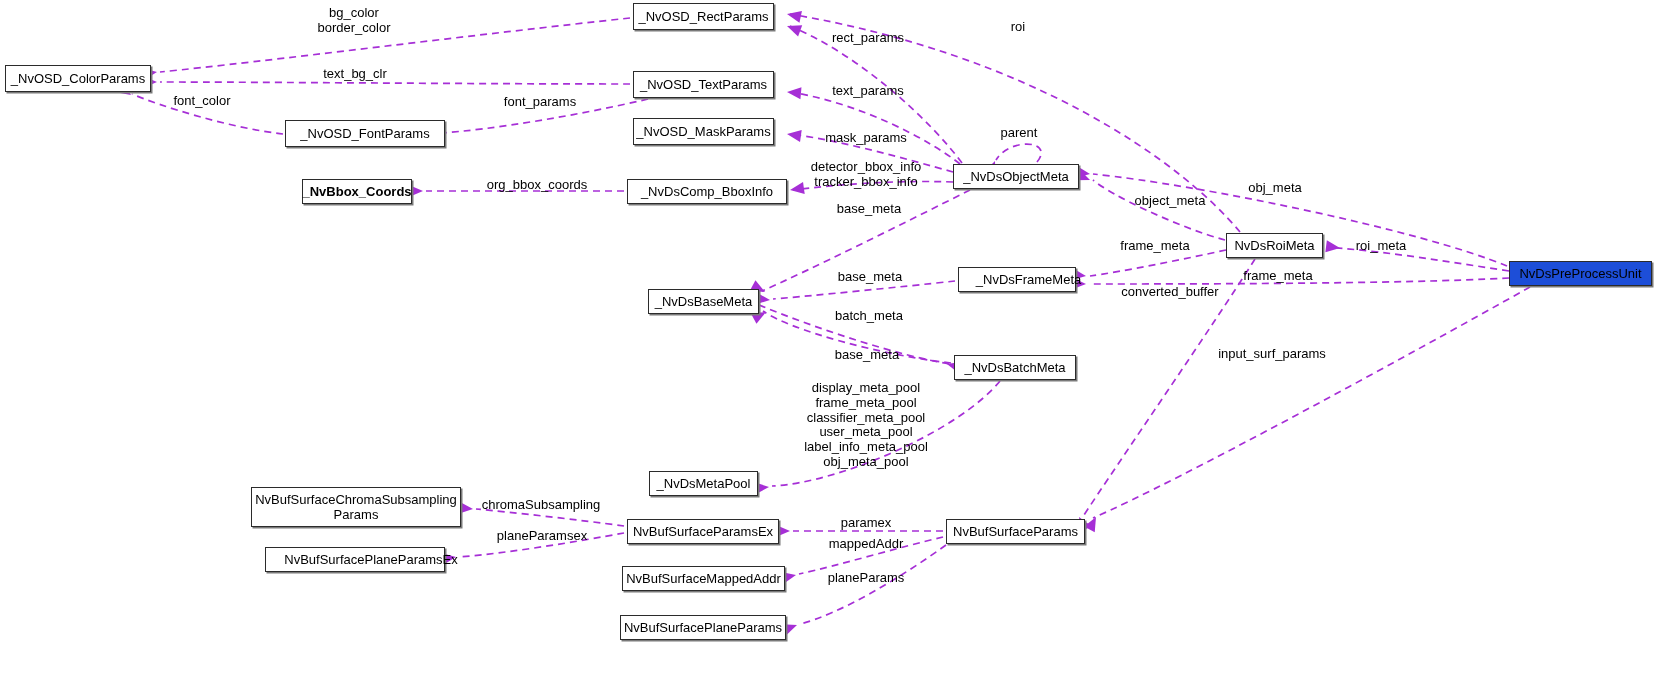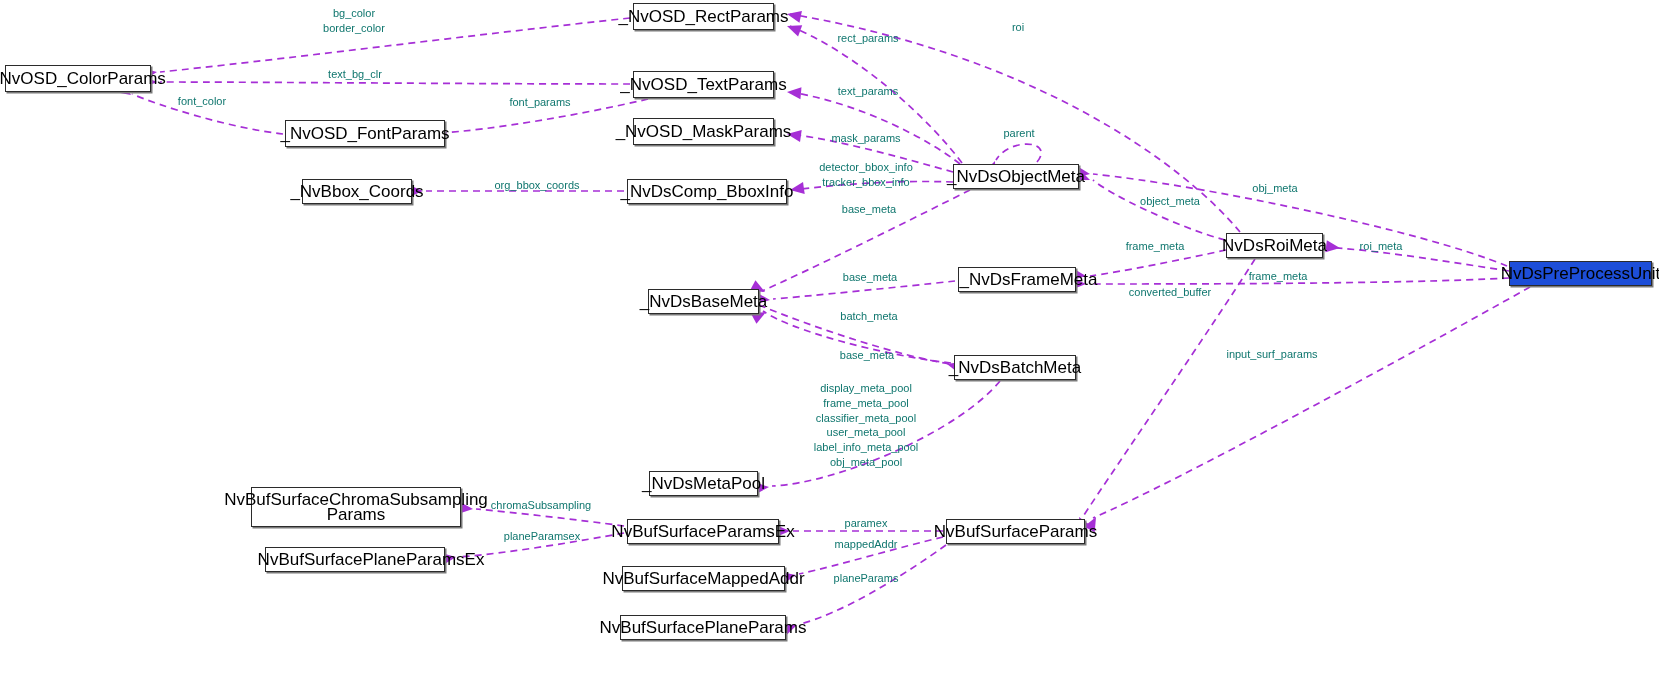--- a/index.html
+++ b/index.html
@@ -22,38 +22,38 @@
     width: 1659px;
     height: 684px;
     pointer-events: none;
   }
   .node {
     position: absolute;
     box-sizing: border-box;
     border: 1px solid #2b2b2b;
     background: #ffffff;
     color: #000000;
-    font-size: 17px;
+    font-size: 13px;
     line-height: 15px;
     display: flex;
     align-items: center;
     justify-content: center;
     text-align: center;
     box-shadow: 1.5px 1.5px 0 0 #7a7a7a;
     white-space: pre;
     letter-spacing: 0px;
   }
   .node.highlight {
     background: #1d4ed8;
   }
   .edge-label {
     position: absolute;
-    font-size: 11px;
+    font-size: 13px;
     line-height: 14.8px;
-    color: #0f766e;
+    color: #000000;
     white-space: pre;
     text-align: center;
     transform: translateX(-50%);
     letter-spacing: 0px;
   }
 </style>
 </head>
 <body>
 
 <div id="diagram">
@@ -114,21 +114,21 @@
       <polygon points="0,0 14,-6 14,6" fill="#a62fd6" transform="translate(797,625) rotate(160)"></polygon>
       <polygon points="0,0 14,-6 14,6" fill="#a62fd6" transform="translate(1079,517) rotate(60)"></polygon>
       <polygon points="0,0 14,-6 14,6" fill="#a62fd6" transform="translate(1096,517) rotate(118)"></polygon>
     </svg>
   <div id="node-layer">
       <div class="node" style="left: 5px; top: 65px; width: 146px; height: 27px;">_NvOSD_ColorParams</div>
       <div class="node" style="left: 633px; top: 3px; width: 141px; height: 27px;">_NvOSD_RectParams</div>
       <div class="node" style="left: 633px; top: 71px; width: 141px; height: 27px;">_NvOSD_TextParams</div>
       <div class="node" style="left: 285px; top: 120px; width: 160px; height: 27px;">_NvOSD_FontParams</div>
       <div class="node" style="left: 633px; top: 118px; width: 141px; height: 27px;">_NvOSD_MaskParams</div>
-      <div class="node" style="left: 302px; top: 179px; width: 110px; height: 25px;">_NvBbox_Coords</div>
+      <div class="node" style="left: 302px; top: 179px; width: 110px; height: 25px; font-weight: bold;">_NvBbox_Coords</div>
       <div class="node" style="left: 627px; top: 179px; width: 160px; height: 25px;">_NvDsComp_BboxInfo</div>
       <div class="node" style="left: 953px; top: 164px; width: 126px; height: 25px;">_NvDsObjectMeta</div>
       <div class="node" style="left: 1226px; top: 233px; width: 97px; height: 25px;">NvDsRoiMeta</div>
       <div class="node" style="left: 958px; top: 267px; width: 118px; height: 25px; padding-left: 23px;">_NvDsFrameMeta</div>
       <div class="node" style="left: 648px; top: 289px; width: 111px; height: 25px;">_NvDsBaseMeta</div>
       <div class="node" style="left: 954px; top: 355px; width: 122px; height: 25px;">_NvDsBatchMeta</div>
       <div class="node" style="left: 649px; top: 471px; width: 109px; height: 25px;">_NvDsMetaPool</div>
       <div class="node" style="left: 251px; top: 487px; width: 210px; height: 40px;">NvBufSurfaceChromaSubsampling
 Params</div>
       <div class="node" style="left: 265px; top: 547px; width: 180px; height: 25px; padding-left: 32px;">NvBufSurfacePlaneParamsEx</div>

